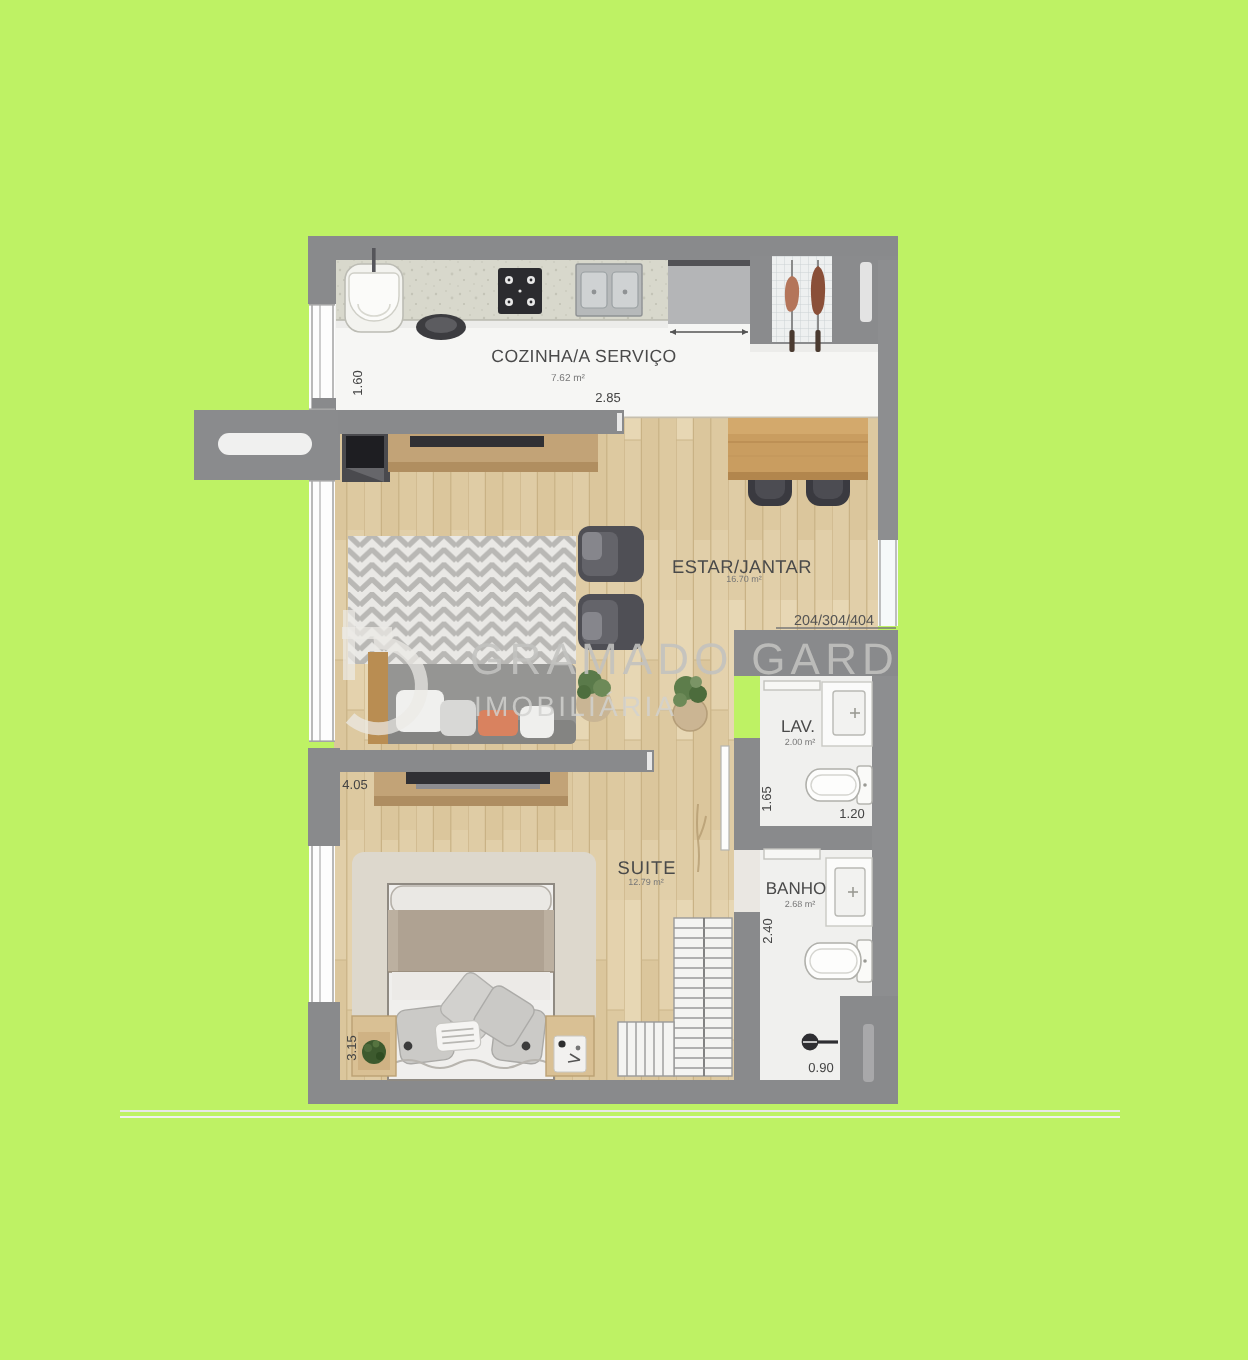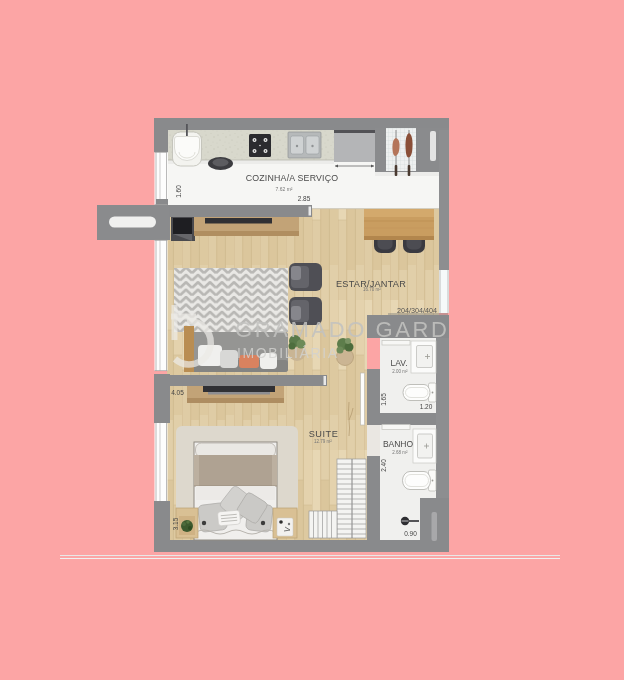--- a/index.html
+++ b/index.html
@@ -1,16 +1,16 @@
 <!DOCTYPE html>
 <html><head>
 <meta charset="utf-8">
 <style>
   html,body{margin:0;padding:0;background:#ffffff;}
-  .page{position:relative;width:624px;height:680px;background:#fca5a5;overflow:hidden;
+  .page{position:relative;width:624px;height:680px;background:#bef264;overflow:hidden;
         font-family:"Liberation Sans", sans-serif;}
 </style>
 </head>
 <body>
 <div class="page">
 <svg width="624" height="680" viewBox="0 0 624 680">
 <defs>
   <pattern id="wood" width="26" height="150" patternUnits="userSpaceOnUse">
     <rect x="0" y="0" width="26" height="150" fill="#e1cfa9"></rect>
     <rect x="0" y="0" width="8.7" height="70" fill="#e7d7b4"></rect>

